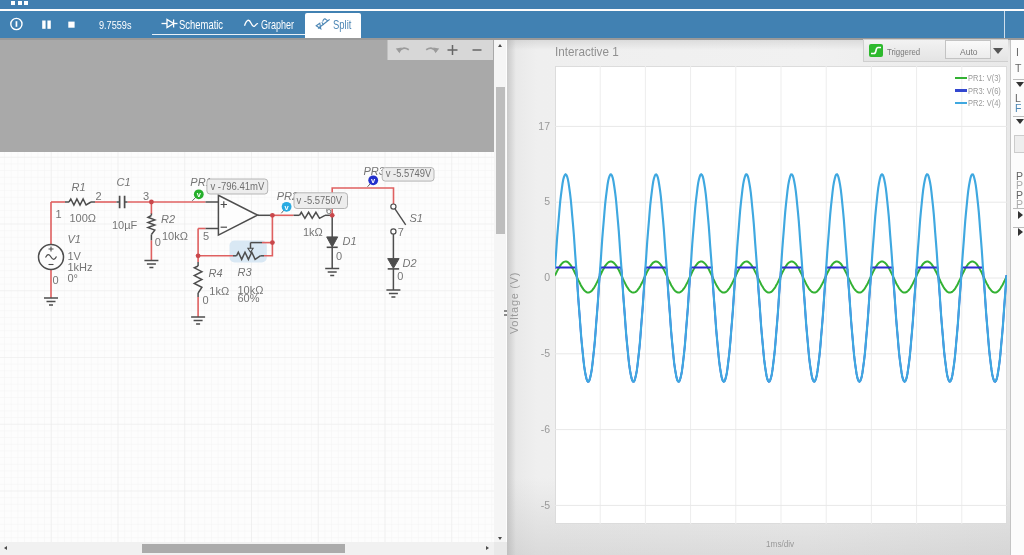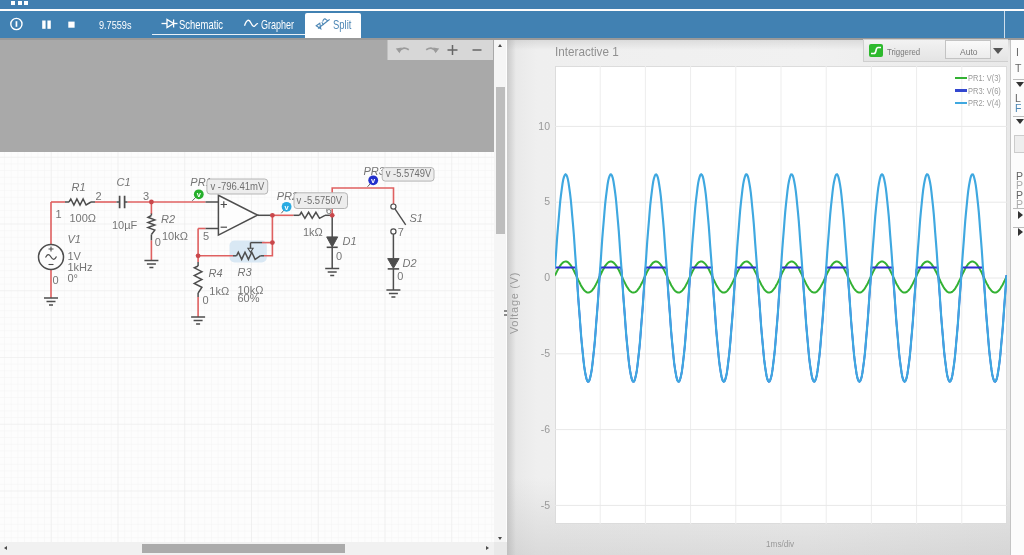--- a/index.html
+++ b/index.html
@@ -265,21 +265,21 @@
 <div class="abs" id="autotxt">Auto</div>
 <div class="abs" id="combo-arrow"></div>
 <div class="abs" id="chart"></div>
 <svg class="abs" style="left:555px;top:66px" width="452" height="458" viewBox="0 0 452 458" id="chartsvg">
     <path d="M45.2 0 V458 M90.4 0 V458 M135.6 0 V458 M180.8 0 V458 M226.0 0 V458 M271.2 0 V458 M316.4 0 V458 M361.6 0 V458 M406.8 0 V458 " stroke="#ededed" stroke-width="1"></path>
 <path d="M0 60.4 H452 M0 136.2 H452 M0 212.0 H452 M0 287.8 H452 M0 363.6 H452 M0 439.4 H452 " stroke="#e8e8e8" stroke-width="1"></path>
 <path d="M0.0 209.54 L0.8 207.94 L1.5 206.37 L2.2 204.85 L3.0 203.40 L3.8 202.03 L4.5 200.76 L5.2 199.61 L6.0 198.57 L6.8 197.67 L7.5 196.92 L8.2 196.32 L9.0 195.88 L9.8 195.61 L10.5 195.50 L11.2 195.56 L12.0 195.79 L12.8 196.19 L13.5 196.75 L14.2 197.46 L15.0 198.32 L15.8 199.32 L16.5 200.44 L17.2 201.68 L18.0 203.03 L18.8 204.46 L19.5 205.96 L20.2 207.51 L21.0 209.11 L21.8 210.73 L22.5 212.35 L23.2 213.95 L24.0 215.53 L24.8 217.05 L25.5 218.51 L26.2 219.89 L27.0 221.17 L27.8 222.35 L28.5 223.40 L29.2 224.31 L30.0 225.09 L30.8 225.71 L31.5 226.17 L32.2 226.46 L33.0 226.59 L33.8 226.55 L34.5 226.35 L35.2 225.97 L36.0 225.44 L36.8 224.74 L37.5 223.90 L38.2 222.92 L39.0 221.81 L39.8 220.59 L40.5 219.26 L41.2 217.84 L42.0 216.35 L42.8 214.80 L43.5 213.20 L44.2 211.59 L45.0 209.97 L45.8 208.36 L46.5 206.78 L47.2 205.25 L48.0 203.78 L48.8 202.39 L49.5 201.09 L50.2 199.90 L51.0 198.83 L51.8 197.90 L52.5 197.11 L53.2 196.47 L54.0 195.98 L54.8 195.67 L55.5 195.51 L56.2 195.53 L57.0 195.72 L57.8 196.07 L58.5 196.58 L59.2 197.25 L60.0 198.08 L60.8 199.04 L61.5 200.13 L62.2 201.34 L63.0 202.66 L63.8 204.07 L64.5 205.55 L65.2 207.10 L66.0 208.68 L66.8 210.29 L67.5 211.91 L68.2 213.53 L69.0 215.11 L69.8 216.65 L70.5 218.13 L71.2 219.53 L72.0 220.84 L72.8 222.05 L73.5 223.13 L74.2 224.08 L75.0 224.90 L75.8 225.56 L76.5 226.06 L77.2 226.40 L78.0 226.58 L78.8 226.58 L79.5 226.42 L80.2 226.09 L81.0 225.60 L81.8 224.94 L82.5 224.14 L83.2 223.20 L84.0 222.12 L84.8 220.93 L85.5 219.62 L86.2 218.22 L87.0 216.75 L87.8 215.21 L88.5 213.63 L89.2 212.02 L90.0 210.40 L90.8 208.79 L91.5 207.20 L92.2 205.65 L93.0 204.16 L93.8 202.75 L94.5 201.43 L95.2 200.21 L96.0 199.11 L96.8 198.14 L97.5 197.30 L98.2 196.62 L99.0 196.10 L99.8 195.73 L100.5 195.54 L101.2 195.51 L102.0 195.65 L102.8 195.96 L103.5 196.43 L104.2 197.06 L105.0 197.84 L105.8 198.77 L106.5 199.83 L107.2 201.01 L108.0 202.30 L108.8 203.68 L109.5 205.15 L110.2 206.68 L111.0 208.26 L111.8 209.86 L112.5 211.48 L113.2 213.10 L114.0 214.69 L114.8 216.24 L115.5 217.74 L116.2 219.17 L117.0 220.50 L117.8 221.74 L118.5 222.85 L119.2 223.84 L120.0 224.69 L120.8 225.40 L121.5 225.94 L122.2 226.33 L123.0 226.55 L123.8 226.60 L124.5 226.48 L125.2 226.19 L126.0 225.74 L126.8 225.13 L127.5 224.37 L128.2 223.46 L129.0 222.42 L129.8 221.26 L130.5 219.98 L131.2 218.61 L132.0 217.15 L132.8 215.63 L133.5 214.06 L134.2 212.45 L135.0 210.83 L135.8 209.22 L136.5 207.62 L137.2 206.06 L138.0 204.55 L138.8 203.12 L139.5 201.77 L140.2 200.52 L141.0 199.39 L141.8 198.38 L142.5 197.51 L143.2 196.79 L144.0 196.22 L144.8 195.81 L145.5 195.57 L146.2 195.50 L147.0 195.60 L147.8 195.86 L148.5 196.29 L149.2 196.88 L150.0 197.62 L150.8 198.51 L151.5 199.53 L152.2 200.68 L153.0 201.94 L153.8 203.31 L154.5 204.75 L155.2 206.27 L156.0 207.83 L156.8 209.43 L157.5 211.05 L158.2 212.67 L159.0 214.27 L159.8 215.83 L160.5 217.35 L161.2 218.79 L162.0 220.16 L162.8 221.42 L163.5 222.57 L164.2 223.59 L165.0 224.48 L165.8 225.22 L166.5 225.81 L167.2 226.24 L168.0 226.50 L168.8 226.60 L169.5 226.53 L170.2 226.29 L171.0 225.88 L171.8 225.31 L172.5 224.59 L173.2 223.72 L174.0 222.71 L174.8 221.58 L175.5 220.33 L176.2 218.98 L177.0 217.55 L177.8 216.04 L178.5 214.48 L179.2 212.88 L180.0 211.27 L180.8 209.65 L181.5 208.04 L182.2 206.47 L183.0 204.95 L183.8 203.49 L184.5 202.12 L185.2 200.84 L186.0 199.68 L186.8 198.64 L187.5 197.73 L188.2 196.97 L189.0 196.36 L189.8 195.91 L190.5 195.62 L191.2 195.50 L192.0 195.55 L192.8 195.77 L193.5 196.16 L194.2 196.70 L195.0 197.41 L195.8 198.26 L196.5 199.25 L197.2 200.36 L198.0 201.60 L198.8 202.93 L199.5 204.36 L200.2 205.86 L201.0 207.41 L201.8 209.00 L202.5 210.62 L203.2 212.24 L204.0 213.84 L204.8 215.42 L205.5 216.95 L206.2 218.42 L207.0 219.80 L207.8 221.09 L208.5 222.27 L209.2 223.33 L210.0 224.26 L210.8 225.04 L211.5 225.67 L212.2 226.14 L213.0 226.45 L213.8 226.59 L214.5 226.56 L215.2 226.37 L216.0 226.00 L216.8 225.48 L217.5 224.80 L218.2 223.96 L219.0 222.99 L219.8 221.89 L220.5 220.67 L221.2 219.35 L222.0 217.94 L222.8 216.45 L223.5 214.90 L224.2 213.31 L225.0 211.70 L225.8 210.08 L226.5 208.47 L227.2 206.89 L228.0 205.35 L228.8 203.88 L229.5 202.48 L230.2 201.17 L231.0 199.98 L231.8 198.90 L232.5 197.96 L233.2 197.16 L234.0 196.50 L234.8 196.01 L235.5 195.68 L236.2 195.52 L237.0 195.52 L237.8 195.70 L238.5 196.04 L239.2 196.54 L240.0 197.20 L240.8 198.02 L241.5 198.97 L242.2 200.05 L243.0 201.26 L243.8 202.57 L244.5 203.97 L245.2 205.45 L246.0 206.99 L246.8 208.57 L247.5 210.19 L248.2 211.81 L249.0 213.42 L249.8 215.00 L250.5 216.55 L251.2 218.03 L252.0 219.44 L252.8 220.76 L253.5 221.97 L254.2 223.06 L255.0 224.02 L255.8 224.85 L256.5 225.52 L257.2 226.03 L258.0 226.38 L258.8 226.57 L259.5 226.59 L260.2 226.43 L261.0 226.12 L261.8 225.63 L262.5 224.99 L263.2 224.20 L264.0 223.27 L264.8 222.20 L265.5 221.01 L266.2 219.71 L267.0 218.32 L267.8 216.85 L268.5 215.32 L269.2 213.74 L270.0 212.13 L270.8 210.51 L271.5 208.90 L272.2 207.30 L273.0 205.75 L273.8 204.26 L274.5 202.84 L275.2 201.51 L276.0 200.29 L276.8 199.18 L277.5 198.20 L278.2 197.36 L279.0 196.66 L279.8 196.13 L280.5 195.75 L281.2 195.55 L282.0 195.51 L282.8 195.64 L283.5 195.93 L284.2 196.39 L285.0 197.01 L285.8 197.79 L286.5 198.70 L287.2 199.75 L288.0 200.93 L288.8 202.21 L289.5 203.59 L290.2 205.05 L291.0 206.57 L291.8 208.15 L292.5 209.75 L293.2 211.37 L294.0 212.99 L294.8 214.59 L295.5 216.14 L296.2 217.64 L297.0 219.07 L297.8 220.42 L298.5 221.66 L299.2 222.78 L300.0 223.78 L300.8 224.64 L301.5 225.35 L302.2 225.91 L303.0 226.31 L303.8 226.54 L304.5 226.60 L305.2 226.49 L306.0 226.22 L306.8 225.78 L307.5 225.18 L308.2 224.43 L309.0 223.53 L309.8 222.49 L310.5 221.34 L311.2 220.07 L312.0 218.70 L312.8 217.25 L313.5 215.73 L314.2 214.16 L315.0 212.56 L315.8 210.94 L316.5 209.32 L317.2 207.73 L318.0 206.16 L318.8 204.65 L319.5 203.21 L320.2 201.86 L321.0 200.60 L321.8 199.46 L322.5 198.44 L323.2 197.57 L324.0 196.83 L324.8 196.25 L325.5 195.84 L326.2 195.58 L327.0 195.50 L327.8 195.58 L328.5 195.84 L329.2 196.25 L330.0 196.83 L330.8 197.57 L331.5 198.44 L332.2 199.46 L333.0 200.60 L333.8 201.86 L334.5 203.21 L335.2 204.65 L336.0 206.16 L336.8 207.73 L337.5 209.32 L338.2 210.94 L339.0 212.56 L339.8 214.16 L340.5 215.73 L341.2 217.25 L342.0 218.70 L342.8 220.07 L343.5 221.34 L344.2 222.49 L345.0 223.53 L345.8 224.43 L346.5 225.18 L347.2 225.78 L348.0 226.22 L348.8 226.49 L349.5 226.60 L350.2 226.54 L351.0 226.31 L351.8 225.91 L352.5 225.35 L353.2 224.64 L354.0 223.78 L354.8 222.78 L355.5 221.66 L356.2 220.42 L357.0 219.07 L357.8 217.64 L358.5 216.14 L359.2 214.59 L360.0 212.99 L360.8 211.37 L361.5 209.75 L362.2 208.15 L363.0 206.57 L363.8 205.05 L364.5 203.59 L365.2 202.21 L366.0 200.93 L366.8 199.75 L367.5 198.70 L368.2 197.79 L369.0 197.01 L369.8 196.39 L370.5 195.93 L371.2 195.64 L372.0 195.51 L372.8 195.55 L373.5 195.75 L374.2 196.13 L375.0 196.66 L375.8 197.36 L376.5 198.20 L377.2 199.18 L378.0 200.29 L378.8 201.51 L379.5 202.84 L380.2 204.26 L381.0 205.75 L381.8 207.30 L382.5 208.90 L383.2 210.51 L384.0 212.13 L384.8 213.74 L385.5 215.32 L386.2 216.85 L387.0 218.32 L387.8 219.71 L388.5 221.01 L389.2 222.20 L390.0 223.27 L390.8 224.20 L391.5 224.99 L392.2 225.63 L393.0 226.12 L393.8 226.43 L394.5 226.59 L395.2 226.57 L396.0 226.38 L396.8 226.03 L397.5 225.52 L398.2 224.85 L399.0 224.02 L399.8 223.06 L400.5 221.97 L401.2 220.76 L402.0 219.44 L402.8 218.03 L403.5 216.55 L404.2 215.00 L405.0 213.42 L405.8 211.81 L406.5 210.19 L407.2 208.57 L408.0 206.99 L408.8 205.45 L409.5 203.97 L410.2 202.57 L411.0 201.26 L411.8 200.05 L412.5 198.97 L413.2 198.02 L414.0 197.20 L414.8 196.54 L415.5 196.04 L416.2 195.70 L417.0 195.52 L417.8 195.52 L418.5 195.68 L419.2 196.01 L420.0 196.50 L420.8 197.16 L421.5 197.96 L422.2 198.90 L423.0 199.98 L423.8 201.17 L424.5 202.48 L425.2 203.88 L426.0 205.35 L426.8 206.89 L427.5 208.47 L428.2 210.08 L429.0 211.70 L429.8 213.31 L430.5 214.90 L431.2 216.45 L432.0 217.94 L432.8 219.35 L433.5 220.67 L434.2 221.89 L435.0 222.99 L435.8 223.96 L436.5 224.80 L437.2 225.48 L438.0 226.00 L438.8 226.37 L439.5 226.56 L440.2 226.59 L441.0 226.45 L441.8 226.14 L442.5 225.67 L443.2 225.04 L444.0 224.26 L444.8 223.33 L445.5 222.27 L446.2 221.09 L447.0 219.80 L447.8 218.42 L448.5 216.95 L449.2 215.42 L450.0 213.84 L450.8 212.24 L451.5 210.62" stroke="#33b133" stroke-width="2" fill="none"></path>
 <path d="M0.0 201.93 L0.8 201.50 L1.5 201.50 L2.2 201.50 L3.0 201.50 L3.8 201.50 L4.5 201.50 L5.2 201.50 L6.0 201.50 L6.8 201.50 L7.5 201.50 L8.2 201.50 L9.0 201.50 L9.8 201.50 L10.5 201.50 L11.2 201.50 L12.0 201.50 L12.8 201.50 L13.5 201.50 L14.2 201.50 L15.0 201.50 L15.8 201.50 L16.5 201.50 L17.2 201.50 L18.0 201.50 L18.8 201.50 L19.5 201.50 L20.2 201.50 L21.0 201.50 L21.8 209.84 L22.5 220.64 L23.2 231.35 L24.0 241.84 L24.8 252.02 L25.5 261.76 L26.2 270.95 L27.0 279.51 L27.8 287.34 L28.5 294.34 L29.2 300.46 L30.0 305.61 L30.8 309.74 L31.5 312.82 L32.2 314.80 L33.0 315.66 L33.8 315.40 L34.5 314.01 L35.2 311.52 L36.0 307.94 L36.8 303.33 L37.5 297.72 L38.2 291.18 L39.0 283.78 L39.8 275.60 L40.5 266.74 L41.2 257.27 L42.0 247.32 L42.8 236.98 L43.5 226.37 L44.2 215.60 L45.0 204.80 L45.8 201.50 L46.5 201.50 L47.2 201.50 L48.0 201.50 L48.8 201.50 L49.5 201.50 L50.2 201.50 L51.0 201.50 L51.8 201.50 L52.5 201.50 L53.2 201.50 L54.0 201.50 L54.8 201.50 L55.5 201.50 L56.2 201.50 L57.0 201.50 L57.8 201.50 L58.5 201.50 L59.2 201.50 L60.0 201.50 L60.8 201.50 L61.5 201.50 L62.2 201.50 L63.0 201.50 L63.8 201.50 L64.5 201.50 L65.2 201.50 L66.0 201.50 L66.8 206.96 L67.5 217.76 L68.2 228.51 L69.0 239.07 L69.8 249.34 L70.5 259.21 L71.2 268.56 L72.0 277.30 L72.8 285.33 L73.5 292.56 L74.2 298.92 L75.0 304.33 L75.8 308.74 L76.5 312.10 L77.2 314.38 L78.0 315.54 L78.8 315.58 L79.5 314.49 L80.2 312.29 L81.0 309.00 L81.8 304.66 L82.5 299.31 L83.2 293.01 L84.0 285.83 L84.8 277.86 L85.5 269.16 L86.2 259.85 L87.0 250.01 L87.8 239.77 L88.5 229.22 L89.2 218.48 L90.0 207.68 L90.8 201.50 L91.5 201.50 L92.2 201.50 L93.0 201.50 L93.8 201.50 L94.5 201.50 L95.2 201.50 L96.0 201.50 L96.8 201.50 L97.5 201.50 L98.2 201.50 L99.0 201.50 L99.8 201.50 L100.5 201.50 L101.2 201.50 L102.0 201.50 L102.8 201.50 L103.5 201.50 L104.2 201.50 L105.0 201.50 L105.8 201.50 L106.5 201.50 L107.2 201.50 L108.0 201.50 L108.8 201.50 L109.5 201.50 L110.2 201.50 L111.0 201.50 L111.8 204.08 L112.5 214.88 L113.2 225.65 L114.0 236.28 L114.8 246.64 L115.5 256.62 L116.2 266.12 L117.0 275.03 L117.8 283.26 L118.5 290.71 L119.2 297.31 L120.0 302.98 L120.8 307.67 L121.5 311.31 L122.2 313.88 L123.0 315.34 L123.8 315.68 L124.5 314.89 L125.2 312.98 L126.0 309.98 L126.8 305.92 L127.5 300.83 L128.2 294.78 L129.0 287.83 L129.8 280.06 L130.5 271.55 L131.2 262.39 L132.0 252.68 L132.8 242.53 L133.5 232.05 L134.2 221.36 L135.0 210.56 L135.8 201.50 L136.5 201.50 L137.2 201.50 L138.0 201.50 L138.8 201.50 L139.5 201.50 L140.2 201.50 L141.0 201.50 L141.8 201.50 L142.5 201.50 L143.2 201.50 L144.0 201.50 L144.8 201.50 L145.5 201.50 L146.2 201.50 L147.0 201.50 L147.8 201.50 L148.5 201.50 L149.2 201.50 L150.0 201.50 L150.8 201.50 L151.5 201.50 L152.2 201.50 L153.0 201.50 L153.8 201.50 L154.5 201.50 L155.2 201.50 L156.0 201.50 L156.8 201.50 L157.5 212.00 L158.2 222.79 L159.0 233.47 L159.8 243.91 L160.5 254.00 L161.2 263.64 L162.0 272.72 L162.8 281.14 L163.5 288.81 L164.2 295.64 L165.0 301.57 L165.8 306.52 L166.5 310.44 L167.2 313.30 L168.0 315.06 L168.8 315.70 L169.5 315.21 L170.2 313.60 L171.0 310.89 L171.8 307.10 L172.5 302.28 L173.2 296.48 L174.0 289.77 L174.8 282.21 L175.5 273.88 L176.2 264.89 L177.0 255.32 L177.8 245.28 L178.5 234.87 L179.2 224.22 L180.0 213.44 L180.8 202.64 L181.5 201.50 L182.2 201.50 L183.0 201.50 L183.8 201.50 L184.5 201.50 L185.2 201.50 L186.0 201.50 L186.8 201.50 L187.5 201.50 L188.2 201.50 L189.0 201.50 L189.8 201.50 L190.5 201.50 L191.2 201.50 L192.0 201.50 L192.8 201.50 L193.5 201.50 L194.2 201.50 L195.0 201.50 L195.8 201.50 L196.5 201.50 L197.2 201.50 L198.0 201.50 L198.8 201.50 L199.5 201.50 L200.2 201.50 L201.0 201.50 L201.8 201.50 L202.5 209.12 L203.2 219.92 L204.0 230.64 L204.8 241.15 L205.5 251.35 L206.2 261.12 L207.0 270.36 L207.8 278.96 L208.5 286.84 L209.2 293.90 L210.0 300.08 L210.8 305.30 L211.5 309.50 L212.2 312.65 L213.0 314.70 L213.8 315.64 L214.5 315.45 L215.2 314.14 L216.0 311.72 L216.8 308.21 L217.5 303.67 L218.2 298.12 L219.0 291.64 L219.8 284.30 L220.5 276.17 L221.2 267.35 L222.0 257.92 L222.8 247.99 L223.5 237.68 L224.2 227.08 L225.0 216.32 L225.8 205.52 L226.5 201.50 L227.2 201.50 L228.0 201.50 L228.8 201.50 L229.5 201.50 L230.2 201.50 L231.0 201.50 L231.8 201.50 L232.5 201.50 L233.2 201.50 L234.0 201.50 L234.8 201.50 L235.5 201.50 L236.2 201.50 L237.0 201.50 L237.8 201.50 L238.5 201.50 L239.2 201.50 L240.0 201.50 L240.8 201.50 L241.5 201.50 L242.2 201.50 L243.0 201.50 L243.8 201.50 L244.5 201.50 L245.2 201.50 L246.0 201.50 L246.8 201.50 L247.5 206.24 L248.2 217.04 L249.0 227.79 L249.8 238.38 L250.5 248.67 L251.2 258.56 L252.0 267.95 L252.8 276.74 L253.5 284.82 L254.2 292.10 L255.0 298.52 L255.8 304.00 L256.5 308.48 L257.2 311.91 L258.0 314.26 L258.8 315.50 L259.5 315.61 L260.2 314.60 L261.0 312.47 L261.8 309.25 L262.5 304.98 L263.2 299.70 L264.0 293.46 L264.8 286.34 L265.5 278.41 L266.2 269.76 L267.0 260.49 L267.8 250.68 L268.5 240.46 L269.2 229.93 L270.0 219.20 L270.8 208.40 L271.5 201.50 L272.2 201.50 L273.0 201.50 L273.8 201.50 L274.5 201.50 L275.2 201.50 L276.0 201.50 L276.8 201.50 L277.5 201.50 L278.2 201.50 L279.0 201.50 L279.8 201.50 L280.5 201.50 L281.2 201.50 L282.0 201.50 L282.8 201.50 L283.5 201.50 L284.2 201.50 L285.0 201.50 L285.8 201.50 L286.5 201.50 L287.2 201.50 L288.0 201.50 L288.8 201.50 L289.5 201.50 L290.2 201.50 L291.0 201.50 L291.8 201.50 L292.5 203.36 L293.2 214.16 L294.0 224.94 L294.8 235.58 L295.5 245.96 L296.2 255.97 L297.0 265.51 L297.8 274.46 L298.5 282.73 L299.2 290.24 L300.0 296.90 L300.8 302.64 L301.5 307.39 L302.2 311.10 L303.0 313.74 L303.8 315.28 L304.5 315.69 L305.2 314.98 L306.0 313.15 L306.8 310.22 L307.5 306.22 L308.2 301.20 L309.0 295.21 L309.8 288.32 L310.5 280.60 L311.2 272.13 L312.0 263.02 L312.8 253.34 L313.5 243.22 L314.2 232.76 L315.0 222.07 L315.8 211.28 L316.5 201.50 L317.2 201.50 L318.0 201.50 L318.8 201.50 L319.5 201.50 L320.2 201.50 L321.0 201.50 L321.8 201.50 L322.5 201.50 L323.2 201.50 L324.0 201.50 L324.8 201.50 L325.5 201.50 L326.2 201.50 L327.0 201.50 L327.8 201.50 L328.5 201.50 L329.2 201.50 L330.0 201.50 L330.8 201.50 L331.5 201.50 L332.2 201.50 L333.0 201.50 L333.8 201.50 L334.5 201.50 L335.2 201.50 L336.0 201.50 L336.8 201.50 L337.5 201.50 L338.2 211.28 L339.0 222.07 L339.8 232.76 L340.5 243.22 L341.2 253.34 L342.0 263.02 L342.8 272.13 L343.5 280.60 L344.2 288.32 L345.0 295.21 L345.8 301.20 L346.5 306.22 L347.2 310.22 L348.0 313.15 L348.8 314.98 L349.5 315.69 L350.2 315.28 L351.0 313.74 L351.8 311.10 L352.5 307.39 L353.2 302.64 L354.0 296.90 L354.8 290.24 L355.5 282.73 L356.2 274.46 L357.0 265.51 L357.8 255.97 L358.5 245.96 L359.2 235.58 L360.0 224.94 L360.8 214.16 L361.5 203.36 L362.2 201.50 L363.0 201.50 L363.8 201.50 L364.5 201.50 L365.2 201.50 L366.0 201.50 L366.8 201.50 L367.5 201.50 L368.2 201.50 L369.0 201.50 L369.8 201.50 L370.5 201.50 L371.2 201.50 L372.0 201.50 L372.8 201.50 L373.5 201.50 L374.2 201.50 L375.0 201.50 L375.8 201.50 L376.5 201.50 L377.2 201.50 L378.0 201.50 L378.8 201.50 L379.5 201.50 L380.2 201.50 L381.0 201.50 L381.8 201.50 L382.5 201.50 L383.2 208.40 L384.0 219.20 L384.8 229.93 L385.5 240.46 L386.2 250.68 L387.0 260.49 L387.8 269.76 L388.5 278.41 L389.2 286.34 L390.0 293.46 L390.8 299.70 L391.5 304.98 L392.2 309.25 L393.0 312.47 L393.8 314.60 L394.5 315.61 L395.2 315.50 L396.0 314.26 L396.8 311.91 L397.5 308.48 L398.2 304.00 L399.0 298.52 L399.8 292.10 L400.5 284.82 L401.2 276.74 L402.0 267.95 L402.8 258.56 L403.5 248.67 L404.2 238.38 L405.0 227.79 L405.8 217.04 L406.5 206.24 L407.2 201.50 L408.0 201.50 L408.8 201.50 L409.5 201.50 L410.2 201.50 L411.0 201.50 L411.8 201.50 L412.5 201.50 L413.2 201.50 L414.0 201.50 L414.8 201.50 L415.5 201.50 L416.2 201.50 L417.0 201.50 L417.8 201.50 L418.5 201.50 L419.2 201.50 L420.0 201.50 L420.8 201.50 L421.5 201.50 L422.2 201.50 L423.0 201.50 L423.8 201.50 L424.5 201.50 L425.2 201.50 L426.0 201.50 L426.8 201.50 L427.5 201.50 L428.2 205.52 L429.0 216.32 L429.8 227.08 L430.5 237.68 L431.2 247.99 L432.0 257.92 L432.8 267.35 L433.5 276.17 L434.2 284.30 L435.0 291.64 L435.8 298.12 L436.5 303.67 L437.2 308.21 L438.0 311.72 L438.8 314.14 L439.5 315.45 L440.2 315.64 L441.0 314.70 L441.8 312.65 L442.5 309.50 L443.2 305.30 L444.0 300.08 L444.8 293.90 L445.5 286.84 L446.2 278.96 L447.0 270.36 L447.8 261.12 L448.5 251.35 L449.2 241.15 L450.0 230.64 L450.8 219.92 L451.5 209.12" stroke="#2d2dd2" stroke-width="1.8" fill="none"></path>
 <path d="M0.0 201.93 L0.8 191.24 L1.5 180.78 L2.2 170.66 L3.0 160.98 L3.8 151.87 L4.5 143.40 L5.2 135.68 L6.0 128.79 L6.8 122.80 L7.5 117.78 L8.2 113.78 L9.0 110.85 L9.8 109.02 L10.5 108.31 L11.2 108.72 L12.0 110.26 L12.8 112.90 L13.5 116.61 L14.2 121.36 L15.0 127.10 L15.8 133.76 L16.5 141.27 L17.2 149.54 L18.0 158.49 L18.8 168.03 L19.5 178.04 L20.2 188.42 L21.0 199.06 L21.8 209.84 L22.5 220.64 L23.2 231.35 L24.0 241.84 L24.8 252.02 L25.5 261.76 L26.2 270.95 L27.0 279.51 L27.8 287.34 L28.5 294.34 L29.2 300.46 L30.0 305.61 L30.8 309.74 L31.5 312.82 L32.2 314.80 L33.0 315.66 L33.8 315.40 L34.5 314.01 L35.2 311.52 L36.0 307.94 L36.8 303.33 L37.5 297.72 L38.2 291.18 L39.0 283.78 L39.8 275.60 L40.5 266.74 L41.2 257.27 L42.0 247.32 L42.8 236.98 L43.5 226.37 L44.2 215.60 L45.0 204.80 L45.8 194.07 L46.5 183.54 L47.2 173.32 L48.0 163.51 L48.8 154.24 L49.5 145.59 L50.2 137.66 L51.0 130.54 L51.8 124.30 L52.5 119.02 L53.2 114.75 L54.0 111.53 L54.8 109.40 L55.5 108.39 L56.2 108.50 L57.0 109.74 L57.8 112.09 L58.5 115.52 L59.2 120.00 L60.0 125.48 L60.8 131.90 L61.5 139.18 L62.2 147.26 L63.0 156.05 L63.8 165.44 L64.5 175.33 L65.2 185.62 L66.0 196.21 L66.8 206.96 L67.5 217.76 L68.2 228.51 L69.0 239.07 L69.8 249.34 L70.5 259.21 L71.2 268.56 L72.0 277.30 L72.8 285.33 L73.5 292.56 L74.2 298.92 L75.0 304.33 L75.8 308.74 L76.5 312.10 L77.2 314.38 L78.0 315.54 L78.8 315.58 L79.5 314.49 L80.2 312.29 L81.0 309.00 L81.8 304.66 L82.5 299.31 L83.2 293.01 L84.0 285.83 L84.8 277.86 L85.5 269.16 L86.2 259.85 L87.0 250.01 L87.8 239.77 L88.5 229.22 L89.2 218.48 L90.0 207.68 L90.8 196.92 L91.5 186.32 L92.2 176.01 L93.0 166.08 L93.8 156.65 L94.5 147.83 L95.2 139.70 L96.0 132.36 L96.8 125.88 L97.5 120.33 L98.2 115.79 L99.0 112.28 L99.8 109.86 L100.5 108.55 L101.2 108.36 L102.0 109.30 L102.8 111.35 L103.5 114.50 L104.2 118.70 L105.0 123.92 L105.8 130.10 L106.5 137.16 L107.2 145.04 L108.0 153.64 L108.8 162.88 L109.5 172.65 L110.2 182.85 L111.0 193.36 L111.8 204.08 L112.5 214.88 L113.2 225.65 L114.0 236.28 L114.8 246.64 L115.5 256.62 L116.2 266.12 L117.0 275.03 L117.8 283.26 L118.5 290.71 L119.2 297.31 L120.0 302.98 L120.8 307.67 L121.5 311.31 L122.2 313.88 L123.0 315.34 L123.8 315.68 L124.5 314.89 L125.2 312.98 L126.0 309.98 L126.8 305.92 L127.5 300.83 L128.2 294.78 L129.0 287.83 L129.8 280.06 L130.5 271.55 L131.2 262.39 L132.0 252.68 L132.8 242.53 L133.5 232.05 L134.2 221.36 L135.0 210.56 L135.8 199.78 L136.5 189.13 L137.2 178.72 L138.0 168.68 L138.8 159.11 L139.5 150.12 L140.2 141.79 L141.0 134.23 L141.8 127.52 L142.5 121.72 L143.2 116.90 L144.0 113.11 L144.8 110.40 L145.5 108.79 L146.2 108.30 L147.0 108.94 L147.8 110.70 L148.5 113.56 L149.2 117.48 L150.0 122.43 L150.8 128.36 L151.5 135.19 L152.2 142.86 L153.0 151.28 L153.8 160.36 L154.5 170.00 L155.2 180.09 L156.0 190.53 L156.8 201.21 L157.5 212.00 L158.2 222.79 L159.0 233.47 L159.8 243.91 L160.5 254.00 L161.2 263.64 L162.0 272.72 L162.8 281.14 L163.5 288.81 L164.2 295.64 L165.0 301.57 L165.8 306.52 L166.5 310.44 L167.2 313.30 L168.0 315.06 L168.8 315.70 L169.5 315.21 L170.2 313.60 L171.0 310.89 L171.8 307.10 L172.5 302.28 L173.2 296.48 L174.0 289.77 L174.8 282.21 L175.5 273.88 L176.2 264.89 L177.0 255.32 L177.8 245.28 L178.5 234.87 L179.2 224.22 L180.0 213.44 L180.8 202.64 L181.5 191.95 L182.2 181.47 L183.0 171.32 L183.8 161.61 L184.5 152.45 L185.2 143.94 L186.0 136.17 L186.8 129.22 L187.5 123.17 L188.2 118.08 L189.0 114.02 L189.8 111.02 L190.5 109.11 L191.2 108.32 L192.0 108.66 L192.8 110.12 L193.5 112.69 L194.2 116.33 L195.0 121.02 L195.8 126.69 L196.5 133.29 L197.2 140.74 L198.0 148.97 L198.8 157.88 L199.5 167.38 L200.2 177.36 L201.0 187.72 L201.8 198.35 L202.5 209.12 L203.2 219.92 L204.0 230.64 L204.8 241.15 L205.5 251.35 L206.2 261.12 L207.0 270.36 L207.8 278.96 L208.5 286.84 L209.2 293.90 L210.0 300.08 L210.8 305.30 L211.5 309.50 L212.2 312.65 L213.0 314.70 L213.8 315.64 L214.5 315.45 L215.2 314.14 L216.0 311.72 L216.8 308.21 L217.5 303.67 L218.2 298.12 L219.0 291.64 L219.8 284.30 L220.5 276.17 L221.2 267.35 L222.0 257.92 L222.8 247.99 L223.5 237.68 L224.2 227.08 L225.0 216.32 L225.8 205.52 L226.5 194.78 L227.2 184.23 L228.0 173.99 L228.8 164.15 L229.5 154.84 L230.2 146.14 L231.0 138.17 L231.8 130.99 L232.5 124.69 L233.2 119.34 L234.0 115.00 L234.8 111.71 L235.5 109.51 L236.2 108.42 L237.0 108.46 L237.8 109.62 L238.5 111.90 L239.2 115.26 L240.0 119.67 L240.8 125.08 L241.5 131.44 L242.2 138.67 L243.0 146.70 L243.8 155.44 L244.5 164.79 L245.2 174.66 L246.0 184.93 L246.8 195.49 L247.5 206.24 L248.2 217.04 L249.0 227.79 L249.8 238.38 L250.5 248.67 L251.2 258.56 L252.0 267.95 L252.8 276.74 L253.5 284.82 L254.2 292.10 L255.0 298.52 L255.8 304.00 L256.5 308.48 L257.2 311.91 L258.0 314.26 L258.8 315.50 L259.5 315.61 L260.2 314.60 L261.0 312.47 L261.8 309.25 L262.5 304.98 L263.2 299.70 L264.0 293.46 L264.8 286.34 L265.5 278.41 L266.2 269.76 L267.0 260.49 L267.8 250.68 L268.5 240.46 L269.2 229.93 L270.0 219.20 L270.8 208.40 L271.5 197.63 L272.2 187.02 L273.0 176.68 L273.8 166.73 L274.5 157.26 L275.2 148.40 L276.0 140.22 L276.8 132.82 L277.5 126.28 L278.2 120.67 L279.0 116.06 L279.8 112.48 L280.5 109.99 L281.2 108.60 L282.0 108.34 L282.8 109.20 L283.5 111.18 L284.2 114.26 L285.0 118.39 L285.8 123.54 L286.5 129.66 L287.2 136.66 L288.0 144.49 L288.8 153.05 L289.5 162.24 L290.2 171.98 L291.0 182.16 L291.8 192.65 L292.5 203.36 L293.2 214.16 L294.0 224.94 L294.8 235.58 L295.5 245.96 L296.2 255.97 L297.0 265.51 L297.8 274.46 L298.5 282.73 L299.2 290.24 L300.0 296.90 L300.8 302.64 L301.5 307.39 L302.2 311.10 L303.0 313.74 L303.8 315.28 L304.5 315.69 L305.2 314.98 L306.0 313.15 L306.8 310.22 L307.5 306.22 L308.2 301.20 L309.0 295.21 L309.8 288.32 L310.5 280.60 L311.2 272.13 L312.0 263.02 L312.8 253.34 L313.5 243.22 L314.2 232.76 L315.0 222.07 L315.8 211.28 L316.5 200.49 L317.2 189.83 L318.0 179.41 L318.8 169.34 L319.5 159.73 L320.2 150.70 L321.0 142.33 L321.8 134.71 L322.5 127.94 L323.2 122.07 L324.0 117.19 L324.8 113.33 L325.5 110.55 L326.2 108.86 L327.0 108.30 L327.8 108.86 L328.5 110.55 L329.2 113.33 L330.0 117.19 L330.8 122.07 L331.5 127.94 L332.2 134.71 L333.0 142.33 L333.8 150.70 L334.5 159.73 L335.2 169.34 L336.0 179.41 L336.8 189.83 L337.5 200.49 L338.2 211.28 L339.0 222.07 L339.8 232.76 L340.5 243.22 L341.2 253.34 L342.0 263.02 L342.8 272.13 L343.5 280.60 L344.2 288.32 L345.0 295.21 L345.8 301.20 L346.5 306.22 L347.2 310.22 L348.0 313.15 L348.8 314.98 L349.5 315.69 L350.2 315.28 L351.0 313.74 L351.8 311.10 L352.5 307.39 L353.2 302.64 L354.0 296.90 L354.8 290.24 L355.5 282.73 L356.2 274.46 L357.0 265.51 L357.8 255.97 L358.5 245.96 L359.2 235.58 L360.0 224.94 L360.8 214.16 L361.5 203.36 L362.2 192.65 L363.0 182.16 L363.8 171.98 L364.5 162.24 L365.2 153.05 L366.0 144.49 L366.8 136.66 L367.5 129.66 L368.2 123.54 L369.0 118.39 L369.8 114.26 L370.5 111.18 L371.2 109.20 L372.0 108.34 L372.8 108.60 L373.5 109.99 L374.2 112.48 L375.0 116.06 L375.8 120.67 L376.5 126.28 L377.2 132.82 L378.0 140.22 L378.8 148.40 L379.5 157.26 L380.2 166.73 L381.0 176.68 L381.8 187.02 L382.5 197.63 L383.2 208.40 L384.0 219.20 L384.8 229.93 L385.5 240.46 L386.2 250.68 L387.0 260.49 L387.8 269.76 L388.5 278.41 L389.2 286.34 L390.0 293.46 L390.8 299.70 L391.5 304.98 L392.2 309.25 L393.0 312.47 L393.8 314.60 L394.5 315.61 L395.2 315.50 L396.0 314.26 L396.8 311.91 L397.5 308.48 L398.2 304.00 L399.0 298.52 L399.8 292.10 L400.5 284.82 L401.2 276.74 L402.0 267.95 L402.8 258.56 L403.5 248.67 L404.2 238.38 L405.0 227.79 L405.8 217.04 L406.5 206.24 L407.2 195.49 L408.0 184.93 L408.8 174.66 L409.5 164.79 L410.2 155.44 L411.0 146.70 L411.8 138.67 L412.5 131.44 L413.2 125.08 L414.0 119.67 L414.8 115.26 L415.5 111.90 L416.2 109.62 L417.0 108.46 L417.8 108.42 L418.5 109.51 L419.2 111.71 L420.0 115.00 L420.8 119.34 L421.5 124.69 L422.2 130.99 L423.0 138.17 L423.8 146.14 L424.5 154.84 L425.2 164.15 L426.0 173.99 L426.8 184.23 L427.5 194.78 L428.2 205.52 L429.0 216.32 L429.8 227.08 L430.5 237.68 L431.2 247.99 L432.0 257.92 L432.8 267.35 L433.5 276.17 L434.2 284.30 L435.0 291.64 L435.8 298.12 L436.5 303.67 L437.2 308.21 L438.0 311.72 L438.8 314.14 L439.5 315.45 L440.2 315.64 L441.0 314.70 L441.8 312.65 L442.5 309.50 L443.2 305.30 L444.0 300.08 L444.8 293.90 L445.5 286.84 L446.2 278.96 L447.0 270.36 L447.8 261.12 L448.5 251.35 L449.2 241.15 L450.0 230.64 L450.8 219.92 L451.5 209.12" stroke="#3fa8e0" stroke-width="2.15" fill="none"></path>
   </svg>
-<div class="abs ytick" style="left:506px;top:119.5px;">10</div>
+<div class="abs ytick" style="left:506px;top:119.5px;">17</div>
 <div class="abs ytick" style="left:506px;top:195.3px;">5</div>
 <div class="abs ytick" style="left:506px;top:271.1px;">0</div>
 <div class="abs ytick" style="left:506px;top:346.9px;">-5</div>
 <div class="abs ytick" style="left:506px;top:422.7px;">-6</div>
 <div class="abs ytick" style="left:506px;top:498.5px;">-5</div>
 <div class="abs" id="xlab">1ms/div</div>
 <div class="abs" id="ylab">Voltage (V)</div>
 
 <div class="abs legline" style="left:955px;top:76.5px;background:#33b133;"></div>
 <div class="abs leg" style="left:968px;top:73px;">PR1: V(3)</div>

